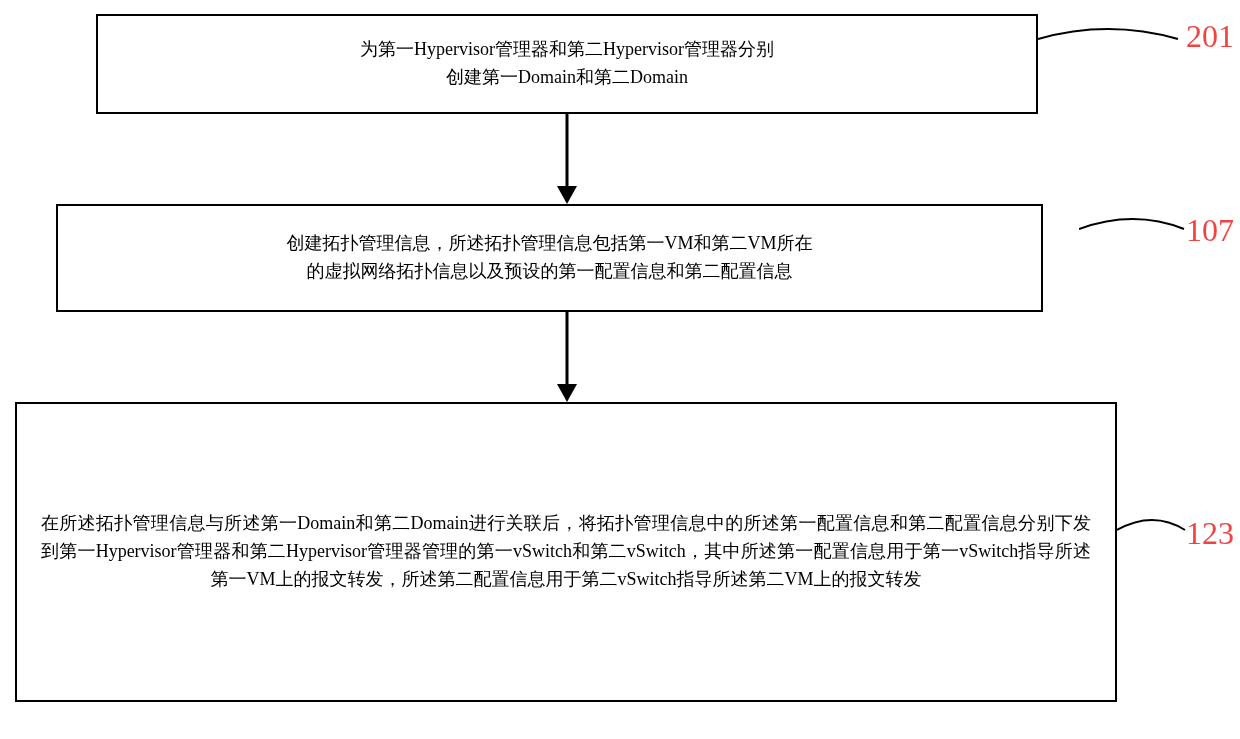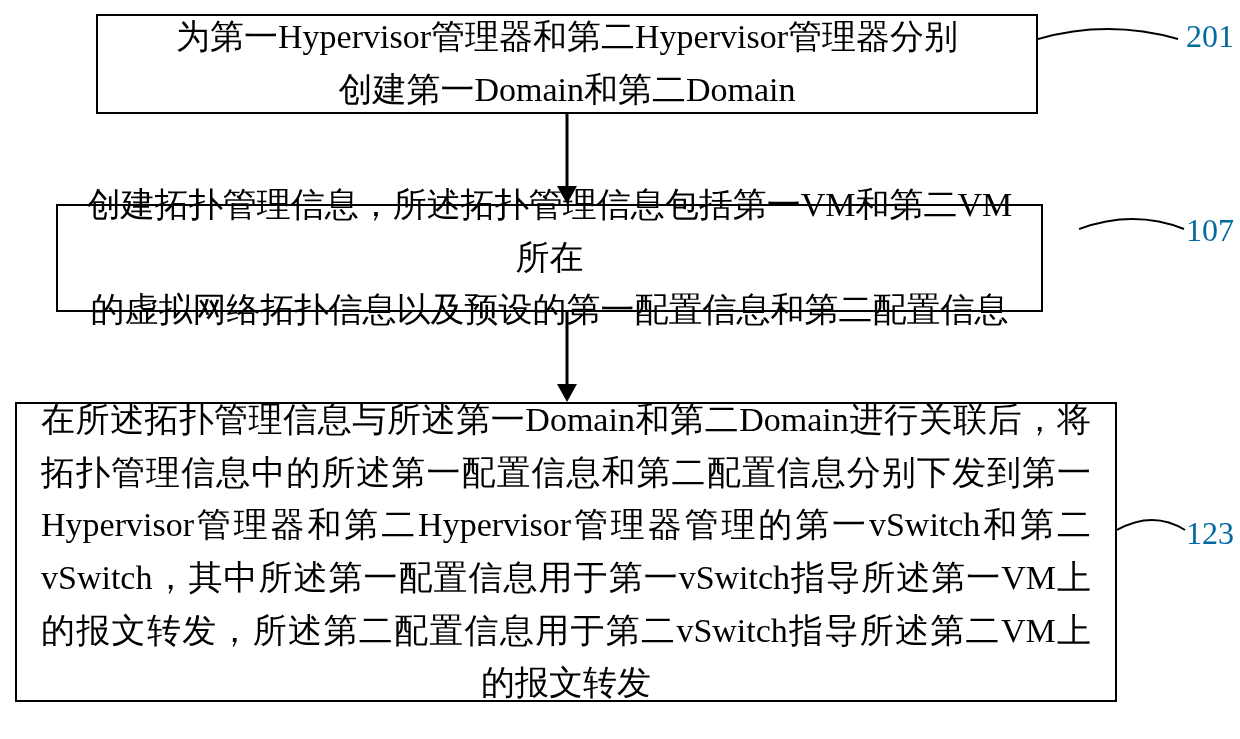--- a/index.html
+++ b/index.html
@@ -16,29 +16,29 @@
   }
   .box {
     position: absolute;
     border: 2px solid #000000;
     box-sizing: border-box;
     display: flex;
     align-items: center;
     justify-content: center;
     padding: 10px 24px;
     text-align: center;
-    font-size: 34px;
+    font-size: 18px;
     line-height: 1.55;
     color: #000000;
     background: #ffffff;
   }
   .label {
     position: absolute;
     font-size: 32px;
-    color: #0369a1;
+    color: #ef4444;
     font-family: "Times New Roman", serif;
   }
   .connector {
     position: absolute;
     pointer-events: none;
   }
 </style>
 </head>
 <body>
 

